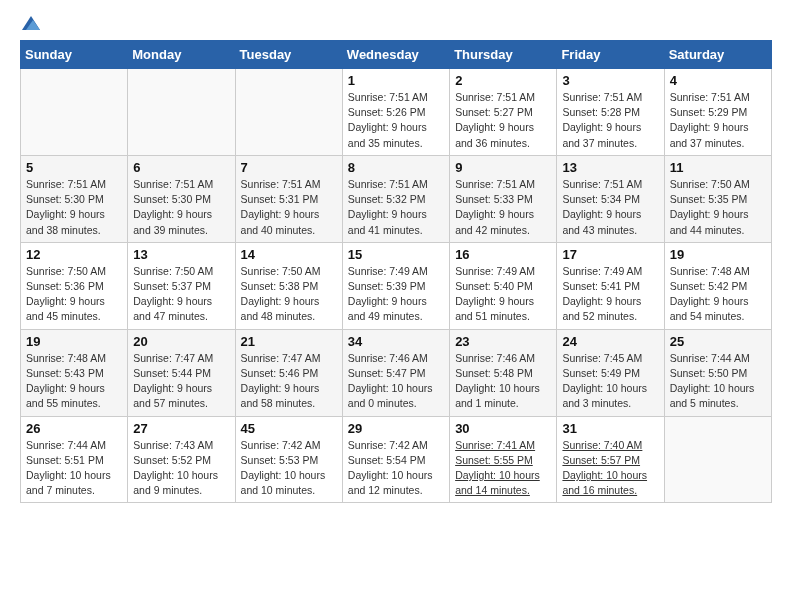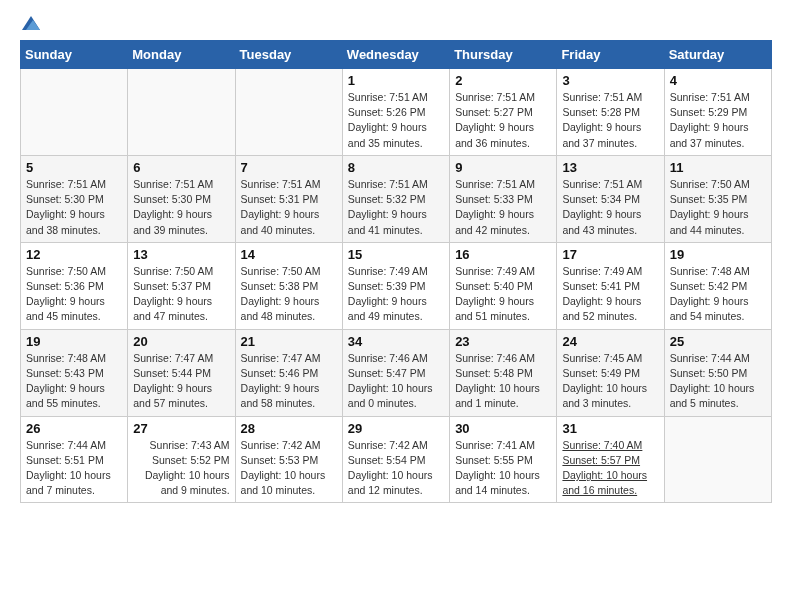--- a/index.html
+++ b/index.html
@@ -331,42 +331,42 @@
         <tr>
           <td>
             <div class="day-num">26</div>
             <div class="day-info" style="white-space: pre-line;">Sunrise: 7:44 AM
 Sunset: 5:51 PM
 Daylight: 10 hours
 and 7 minutes.</div>
           </td>
           <td>
             <div class="day-num">27</div>
-            <div class="day-info" style="white-space: pre-line; text-align: right;">Sunrise: 7:43 AM
+            <div class="day-info" style="white-space: pre-line;">Sunrise: 7:43 AM
 Sunset: 5:52 PM
 Daylight: 10 hours
 and 9 minutes.</div>
           </td>
           <td>
-            <div class="day-num">28</div>
+            <div class="day-num">45</div>
             <div class="day-info" style="white-space: pre-line;">Sunrise: 7:42 AM
 Sunset: 5:53 PM
 Daylight: 10 hours
 and 10 minutes.</div>
           </td>
           <td>
             <div class="day-num">29</div>
             <div class="day-info" style="white-space: pre-line;">Sunrise: 7:42 AM
 Sunset: 5:54 PM
 Daylight: 10 hours
 and 12 minutes.</div>
           </td>
           <td>
             <div class="day-num">30</div>
-            <div class="day-info" style="white-space: pre-line;">Sunrise: 7:41 AM
+            <div class="day-info" style="white-space: pre-line; text-decoration: underline;">Sunrise: 7:41 AM
 Sunset: 5:55 PM
 Daylight: 10 hours
 and 14 minutes.</div>
           </td>
           <td>
             <div class="day-num">31</div>
             <div class="day-info" style="white-space: pre-line; text-decoration: underline;">Sunrise: 7:40 AM
 Sunset: 5:57 PM
 Daylight: 10 hours
 and 16 minutes.</div>

